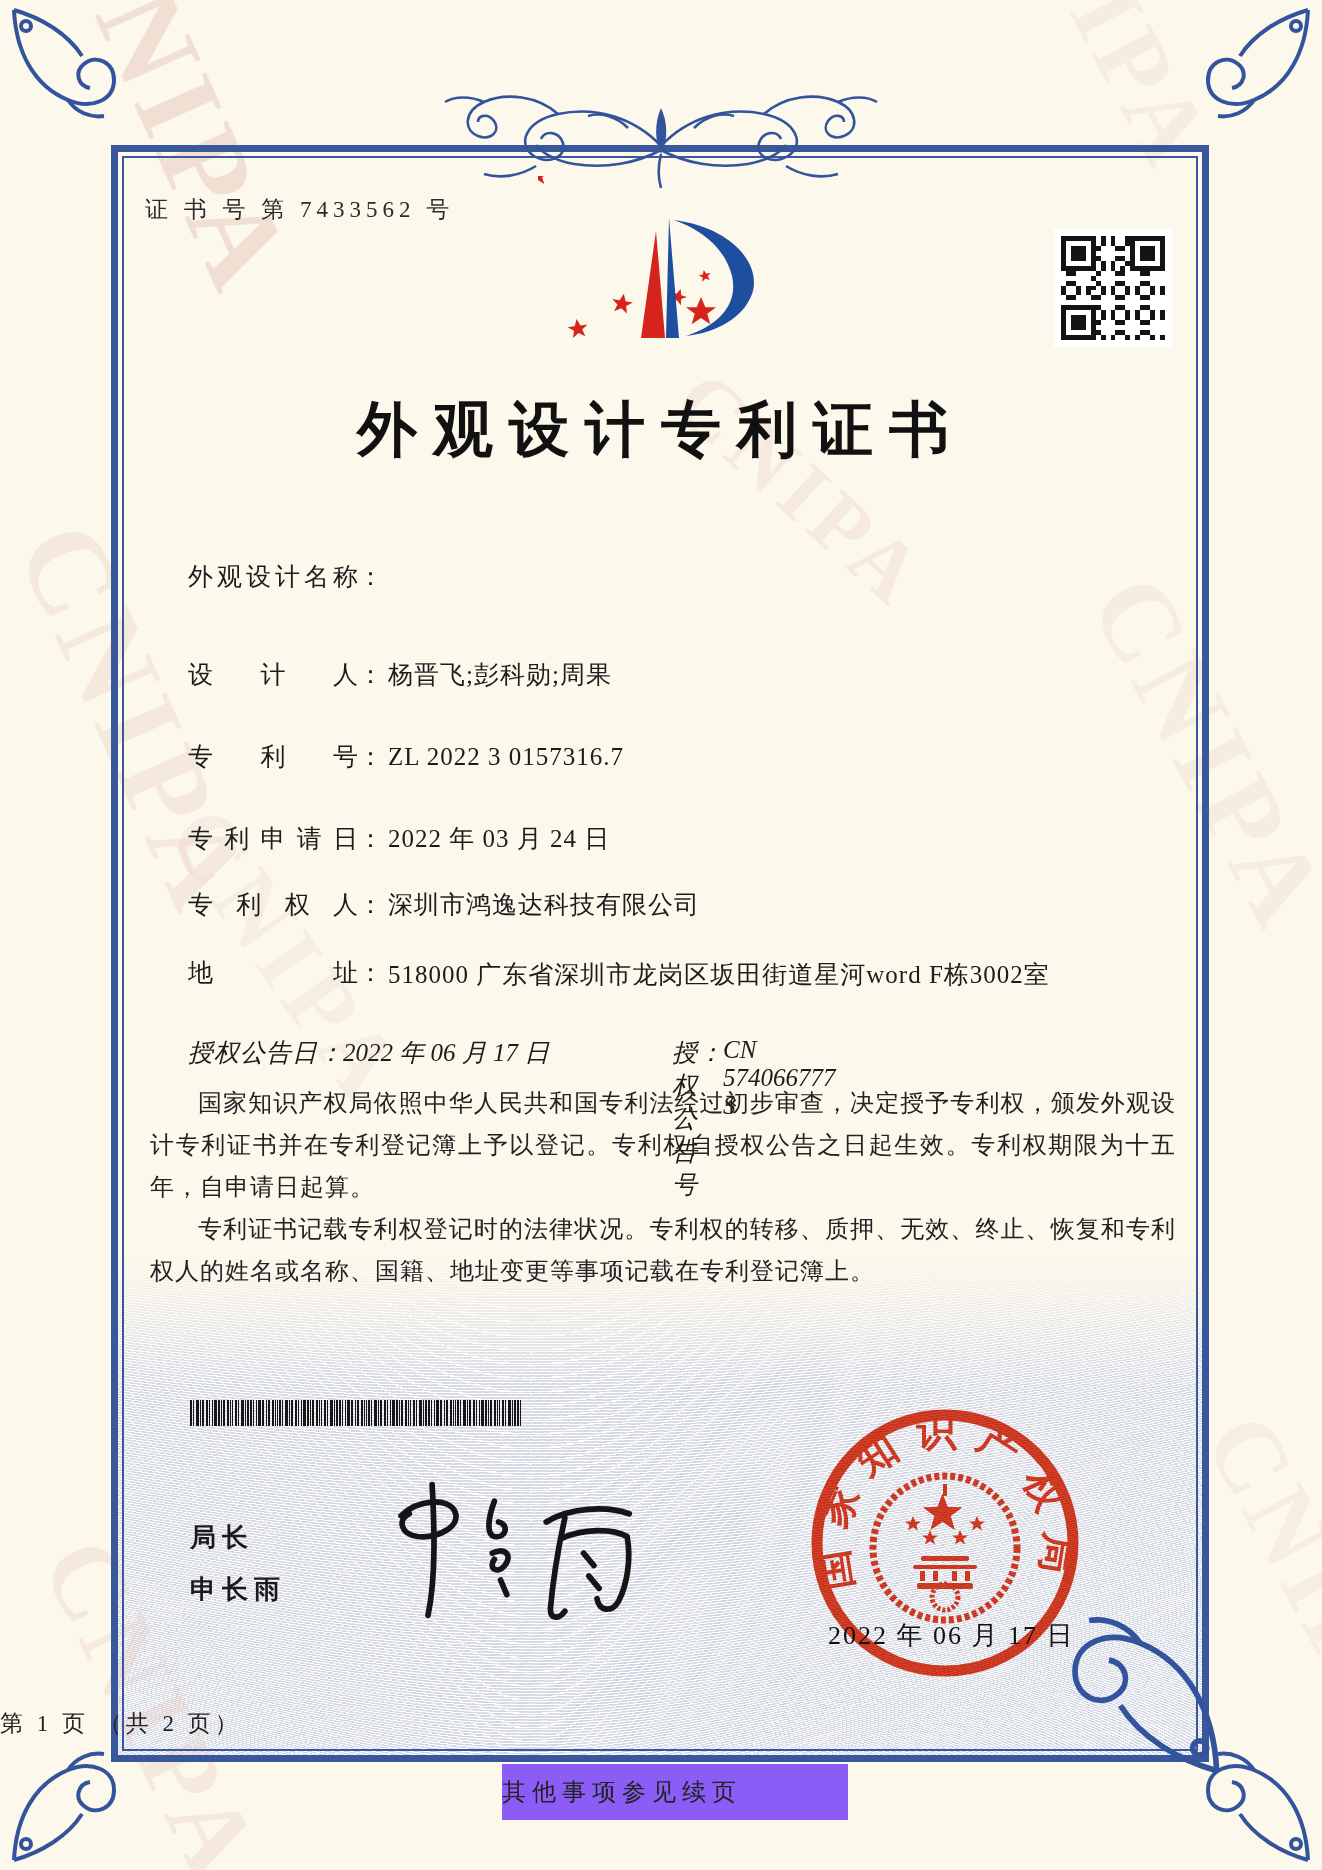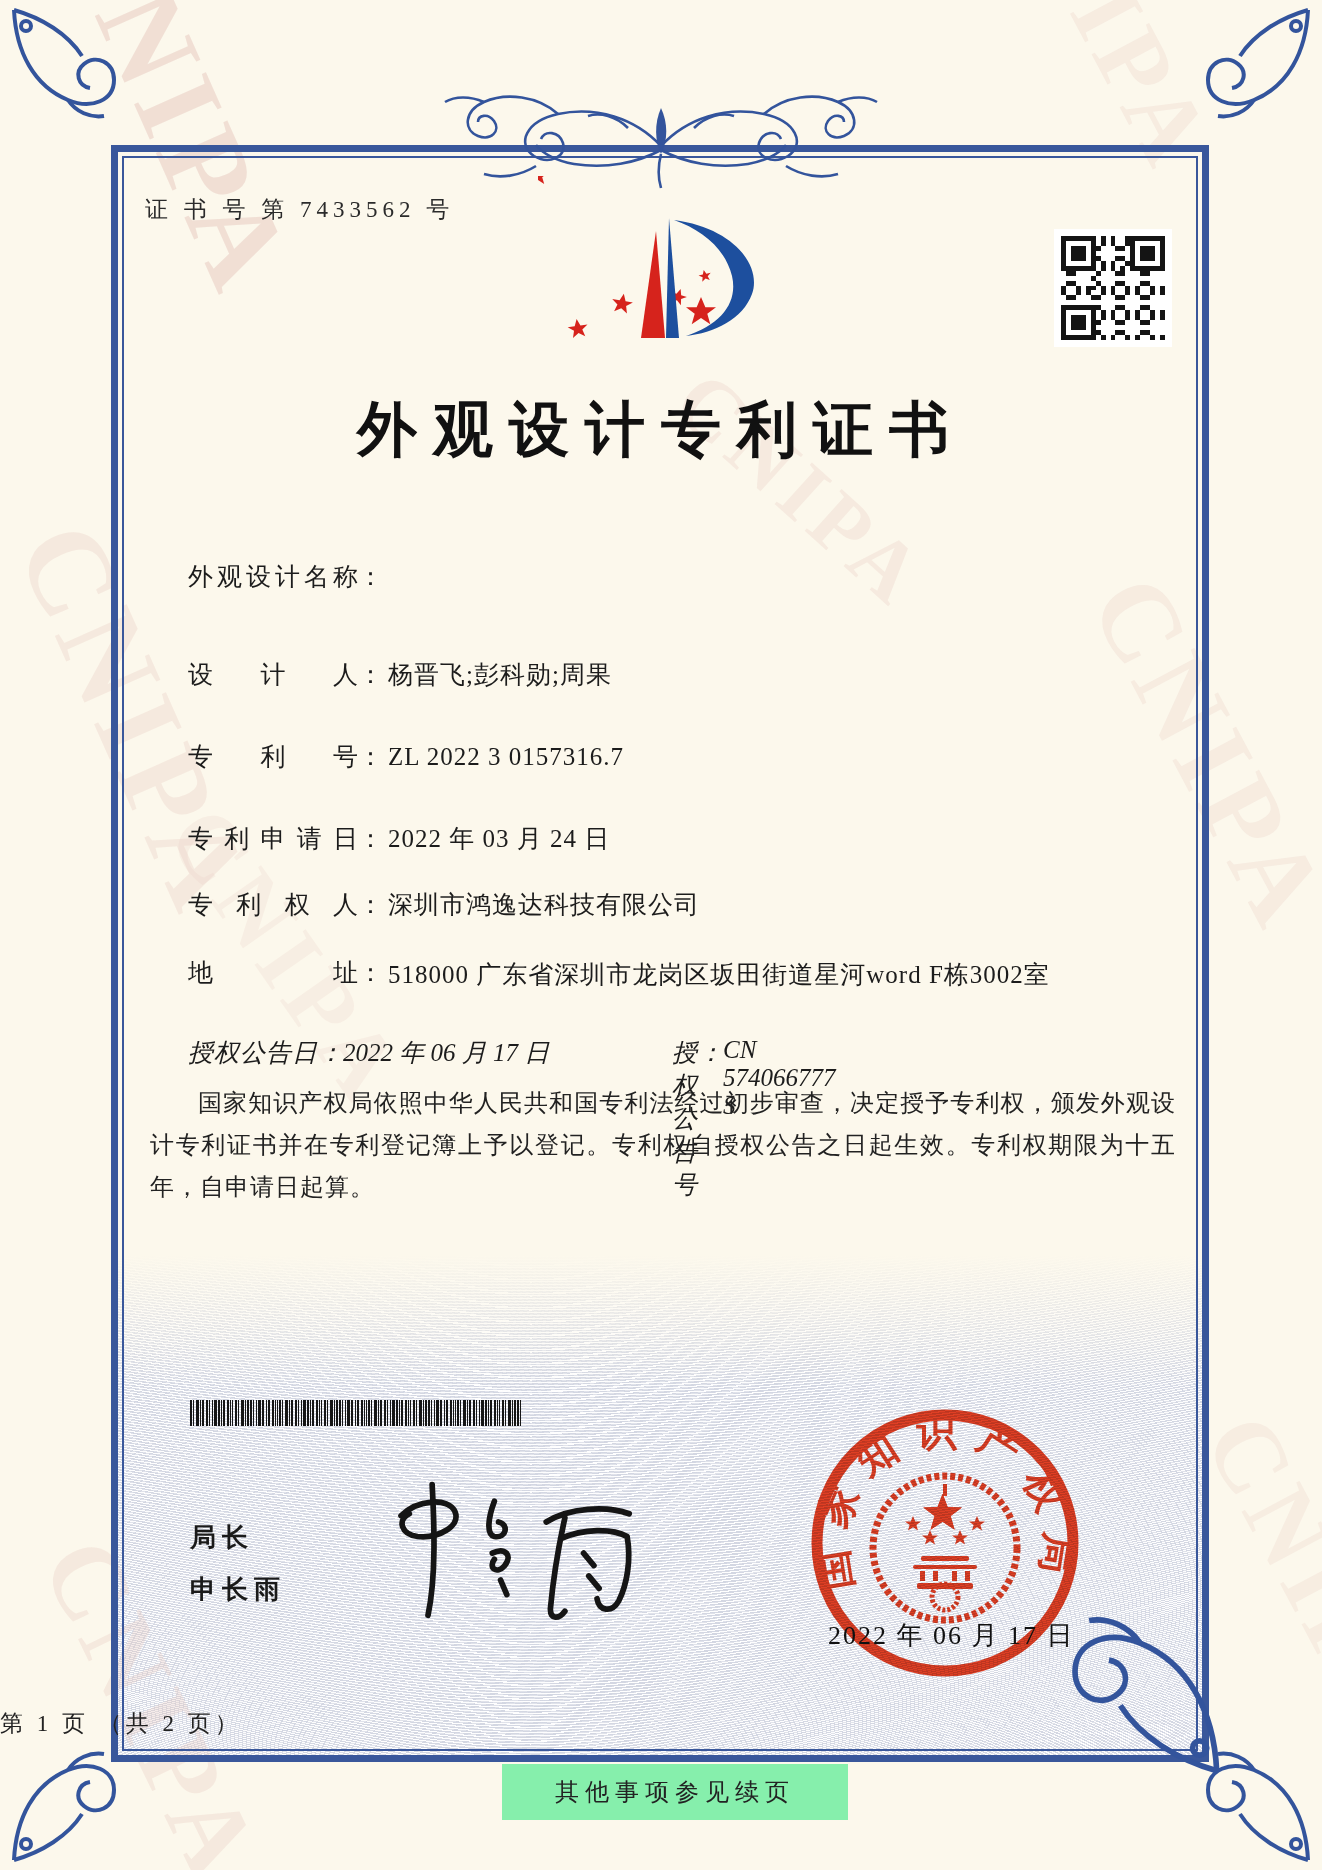--- a/index.html
+++ b/index.html
@@ -65,22 +65,22 @@
   .barcode{position:absolute;left:190px;top:1400px;width:336px;height:26px;z-index:6;}
   .chief{position:absolute;left:190px;z-index:6;font-family:"Liberation Sans","DejaVu Sans",sans-serif;
          font-weight:600;font-size:26px;letter-spacing:6px;color:#1a1a1a;}
   .chief.title{top:1520px;}
   .chief.name{top:1572px;}
   .sig{position:absolute;left:372px;top:1472px;width:280px;height:156px;z-index:6;}
   .seal{position:absolute;left:800px;top:1398px;width:290px;height:290px;z-index:7;opacity:.95;mix-blend-mode:multiply;}
   .seal-date{position:absolute;left:828px;top:1618px;font-size:26px;letter-spacing:2px;color:#111;z-index:8;}
   .page-num{position:absolute;left:0;top:1708px;width:1280px;font-size:23px;letter-spacing:4px;z-index:6;color:#222;}
   .note-strip{
-    position:absolute;left:502px;top:1764px;width:346px;height:56px;background:#86efac;z-index:6;
-    display:flex;align-items:center;justify-content:center;
+    position:absolute;left:502px;top:1764px;width:346px;height:56px;background:#8b5cf6;z-index:6;
+    display:flex;align-items:center;
   }
   .note-strip span{font-size:24px;letter-spacing:6px;color:#222;}
 </style>
 </head>
 <body>
 
 <div class="page">
 
   <span class="wm" style="left:-30px;top:30px;font-size:120px;transform:rotate(66deg);">CNIPA</span>
   <span class="wm" style="left:930px;top:-50px;font-size:100px;transform:rotate(62deg);opacity:.5;">CNIPA</span>
@@ -390,20 +390,21 @@
     </span>
     <span class="gpair right">
       <span class="glabel">授权公告号</span>
         <span>：</span>
         <span>CN 574066777 S</span>
     </span>
   </div>
 
   <div class="body-text">
     <p>国家知识产权局依照中华人民共和国专利法经过初步审查，决定授予专利权，颁发外观设计专利证书并在专利登记簿上予以登记。专利权自授权公告之日起生效。专利权期限为十五年，自申请日起算。</p>
+    <p>专利证书记载专利权登记时的法律状况。专利权的转移、质押、无效、终止、恢复和专利权人的姓名或名称、国籍、地址变更等事项记载在专利登记簿上。</p>
   </div>
 
   <svg id="bc-svg" class="barcode" viewBox="0 0 336 26" preserveAspectRatio="none">
       <g fill="#161616">
         <rect x="0" y="0" width="2" height="26"></rect>
         <rect x="3" y="0" width="1" height="26"></rect>
         <rect x="6" y="0" width="3" height="26"></rect>
         <rect x="10" y="0" width="1" height="26"></rect>
         <rect x="12" y="0" width="2" height="26"></rect>
         <rect x="16" y="0" width="2" height="26"></rect>

